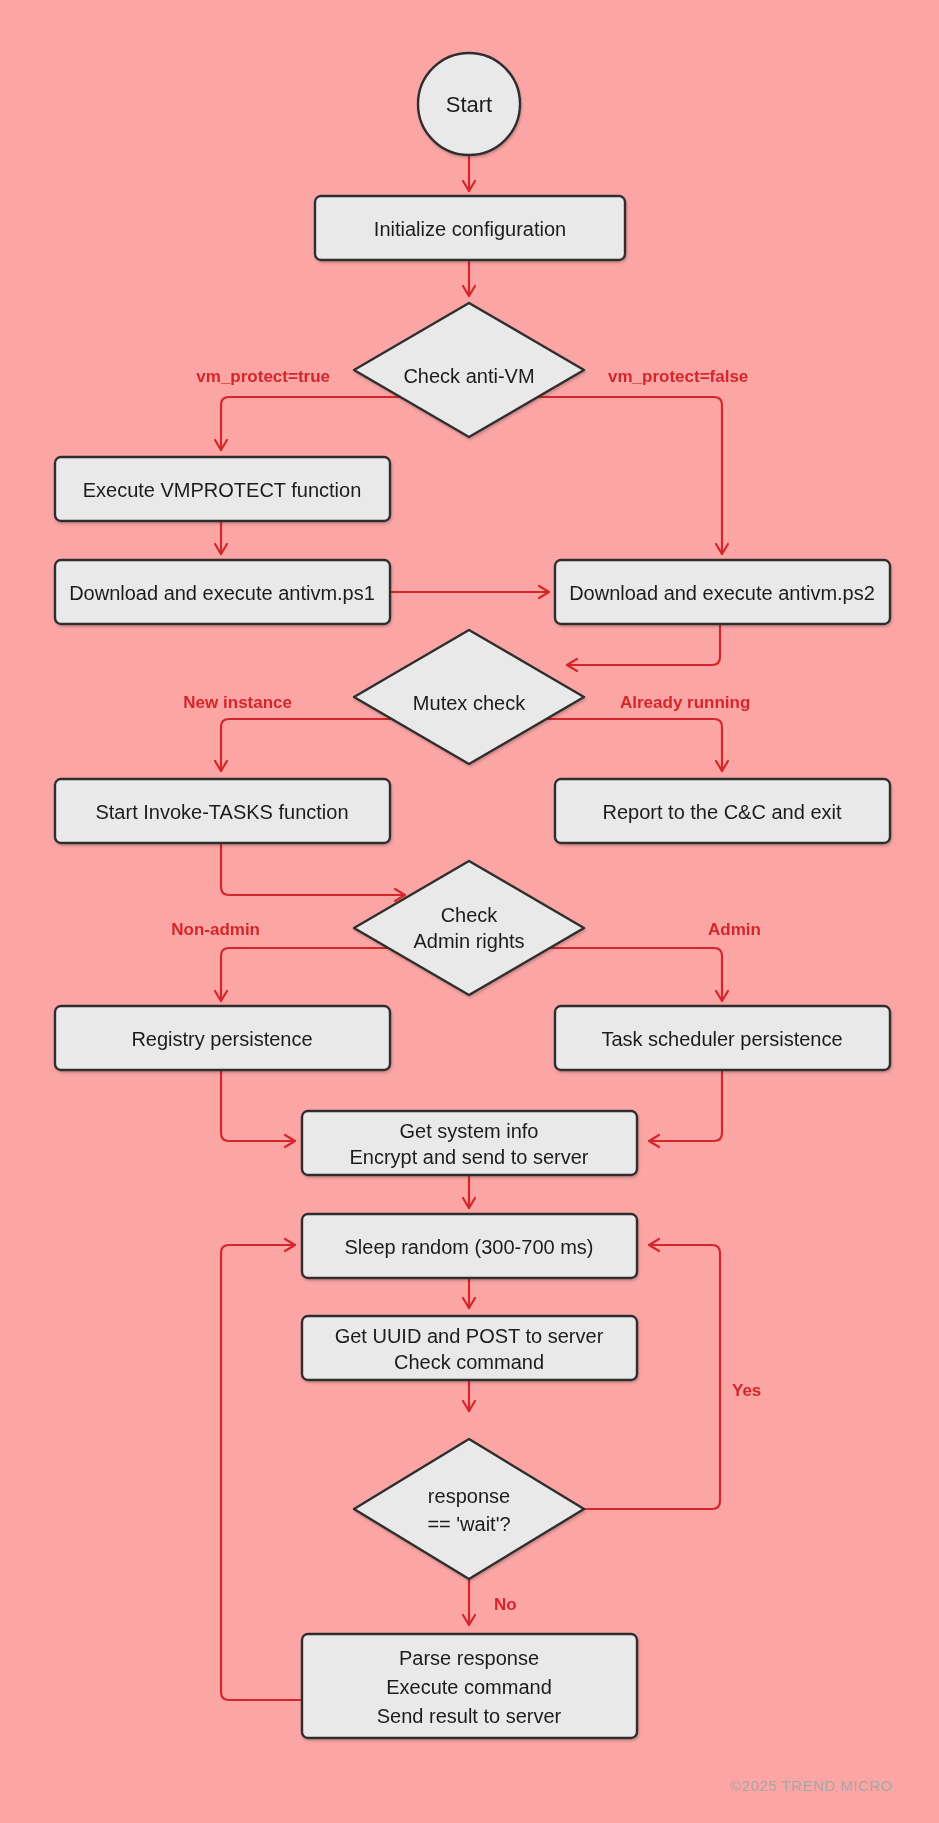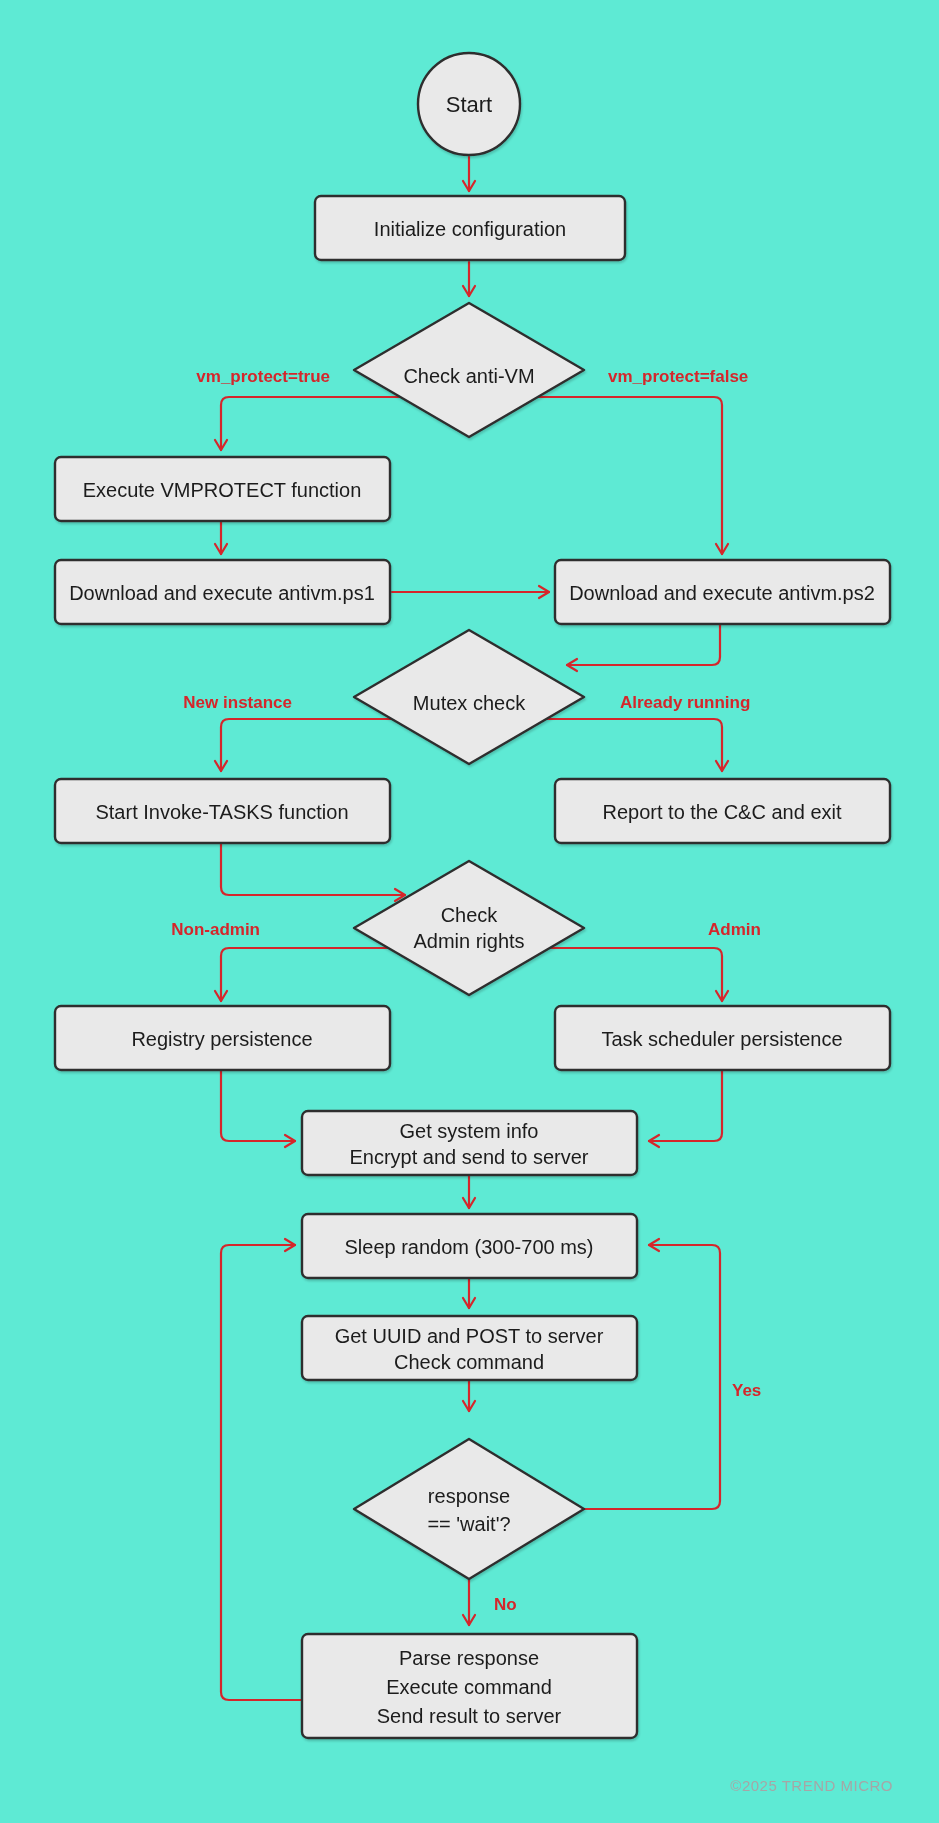--- a/index.html
+++ b/index.html
@@ -4,21 +4,21 @@
 <style>
   html, body {
     margin: 0;
     padding: 0;
     background: #ffffff;
   }
   .canvas {
     position: relative;
     width: 939px;
     height: 1823px;
-    background: #5eead4;
+    background: #fca5a5;
     font-family: "Liberation Sans", sans-serif;
   }
   svg { display: block; }
   .edge {
     fill: none;
     stroke: #d5262b;
     stroke-width: 2.2;
     stroke-linecap: round;
   }
   .node-shape {

